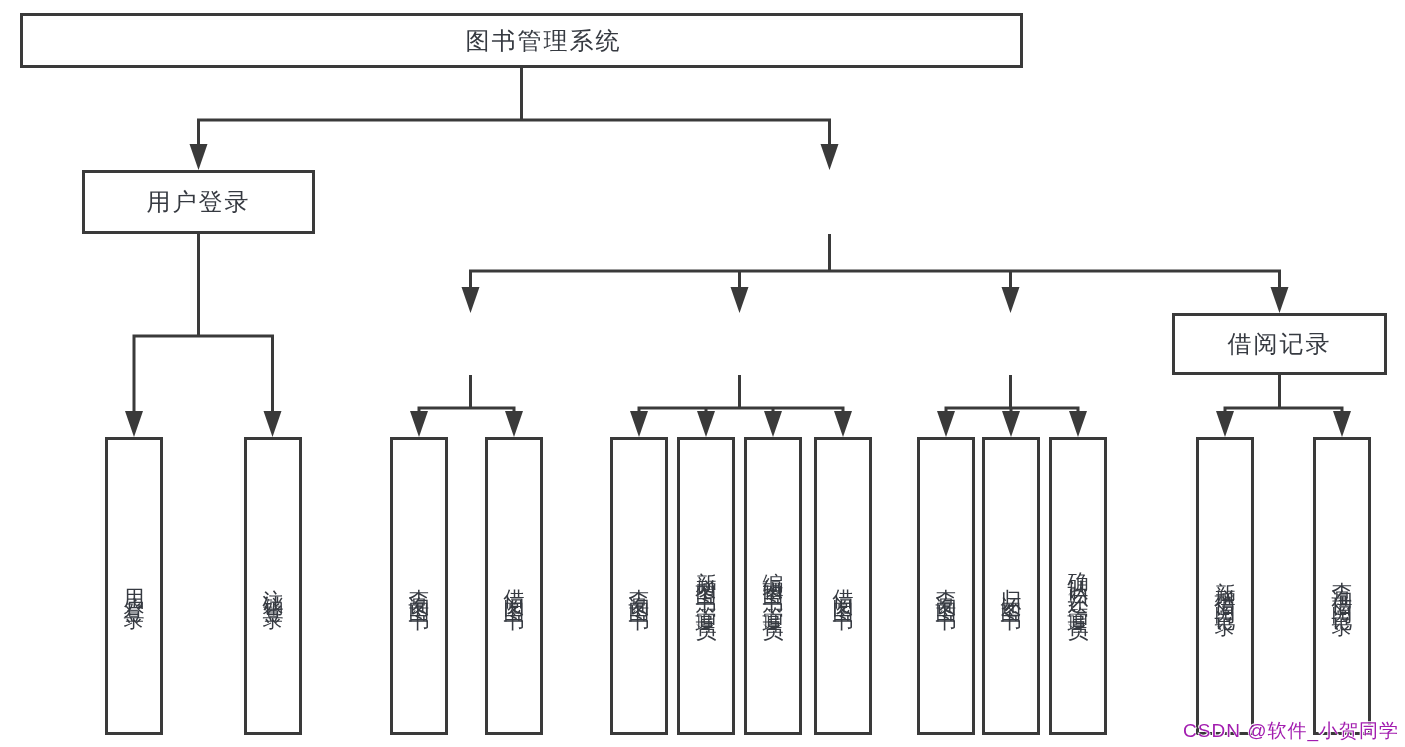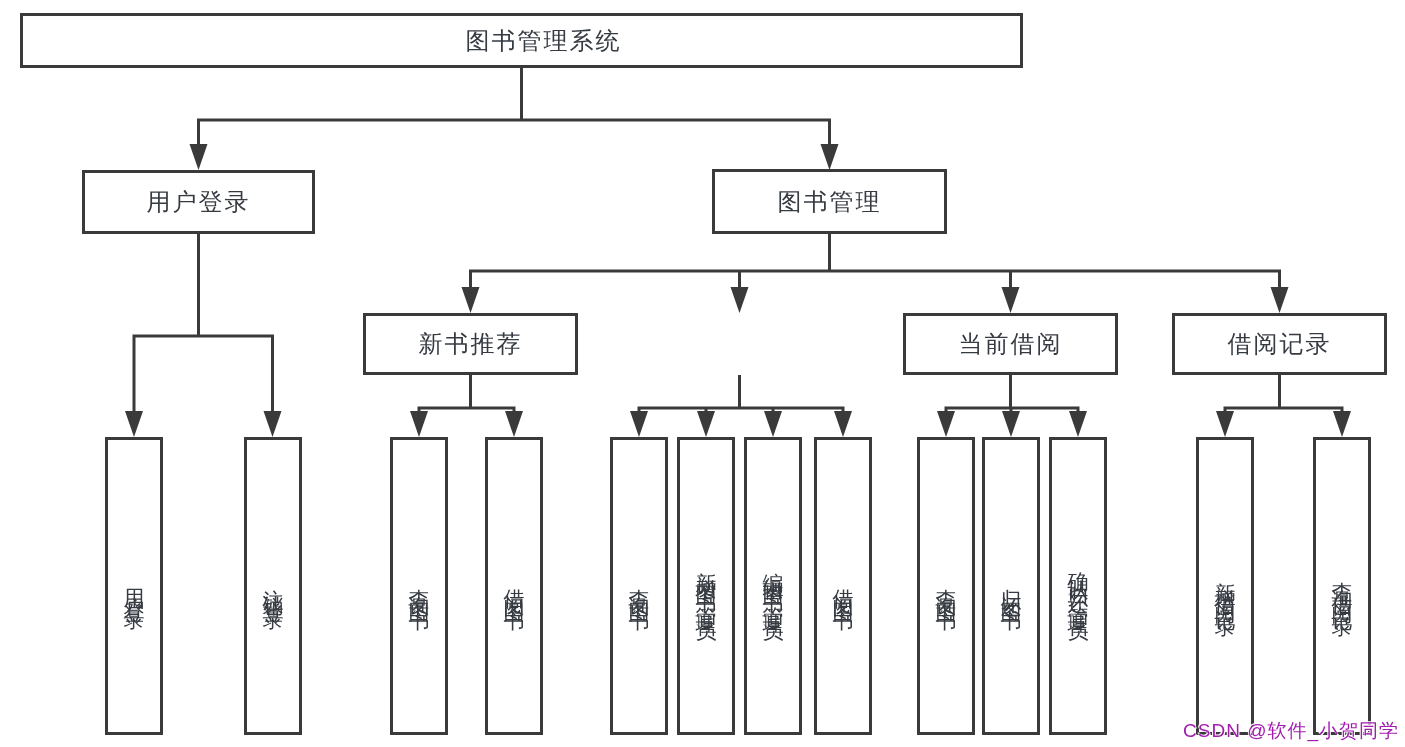--- a/index.html
+++ b/index.html
@@ -100,24 +100,21 @@
     <g>
       <path d="M1279.5 375 V408 M1223.5 408 H1343.5 M1225 408 V414 M1342 408 V414"></path>
       <polygon points="1216,411 1234,411 1225,437"></polygon>
       <polygon points="1333,411 1351,411 1342,437"></polygon>
     </g>
   </svg>
 
   <div class="box" style="left:20px; top:13px; width:1003px; height:55px;padding-left:44px;">图书管理系统</div>
 
   <div class="box" style="left:82px; top:170px; width:233px; height:64px;">用户登录</div>
-  <div class="box" style="left:712px; top:169px; width:235px; height:65px;">图书管理</div>
 
-  <div class="box" style="left:363px; top:313px; width:215px; height:62px;">新书推荐</div>
-  <div class="box" style="left:903px; top:313px; width:215px; height:62px;">当前借阅</div>
   <div class="box" style="left:1172px; top:313px; width:215px; height:62px;">借阅记录</div>
 
   <div class="box box-v" style="left:105px; top:437px; width:58px; height:298px;">用户登录</div>
   <div class="box box-v" style="left:244px; top:437px; width:58px; height:298px;">注销登录</div>
 
   <div class="box box-v" style="left:390px; top:437px; width:58px; height:298px;">查询图书</div>
   <div class="box box-v" style="left:485px; top:437px; width:58px; height:298px;">借阅图书</div>
 
   <div class="box box-v" style="left:610px; top:437px; width:58px; height:298px;">查询图书</div>
   <div class="box box-v" style="left:677px; top:437px; width:58px; height:298px;">新增图书（管理员）</div>

